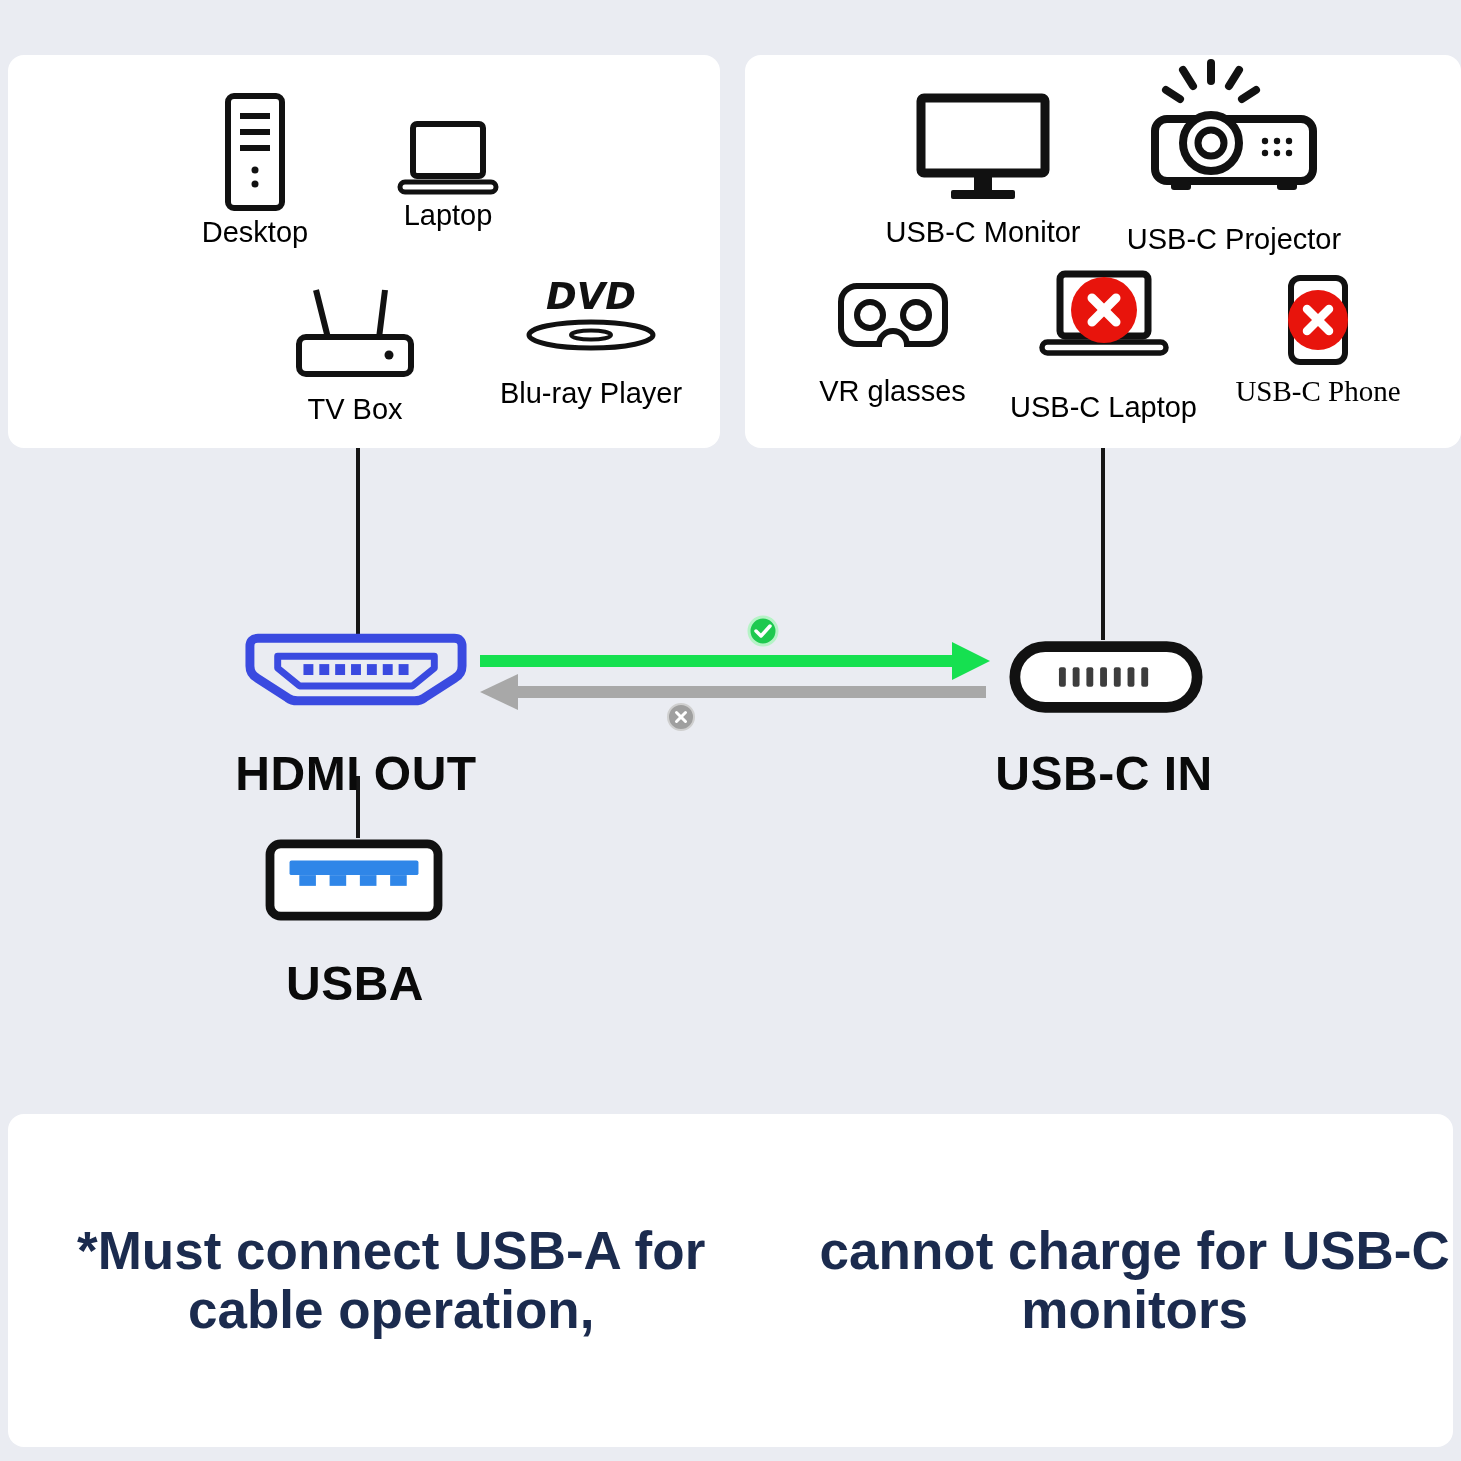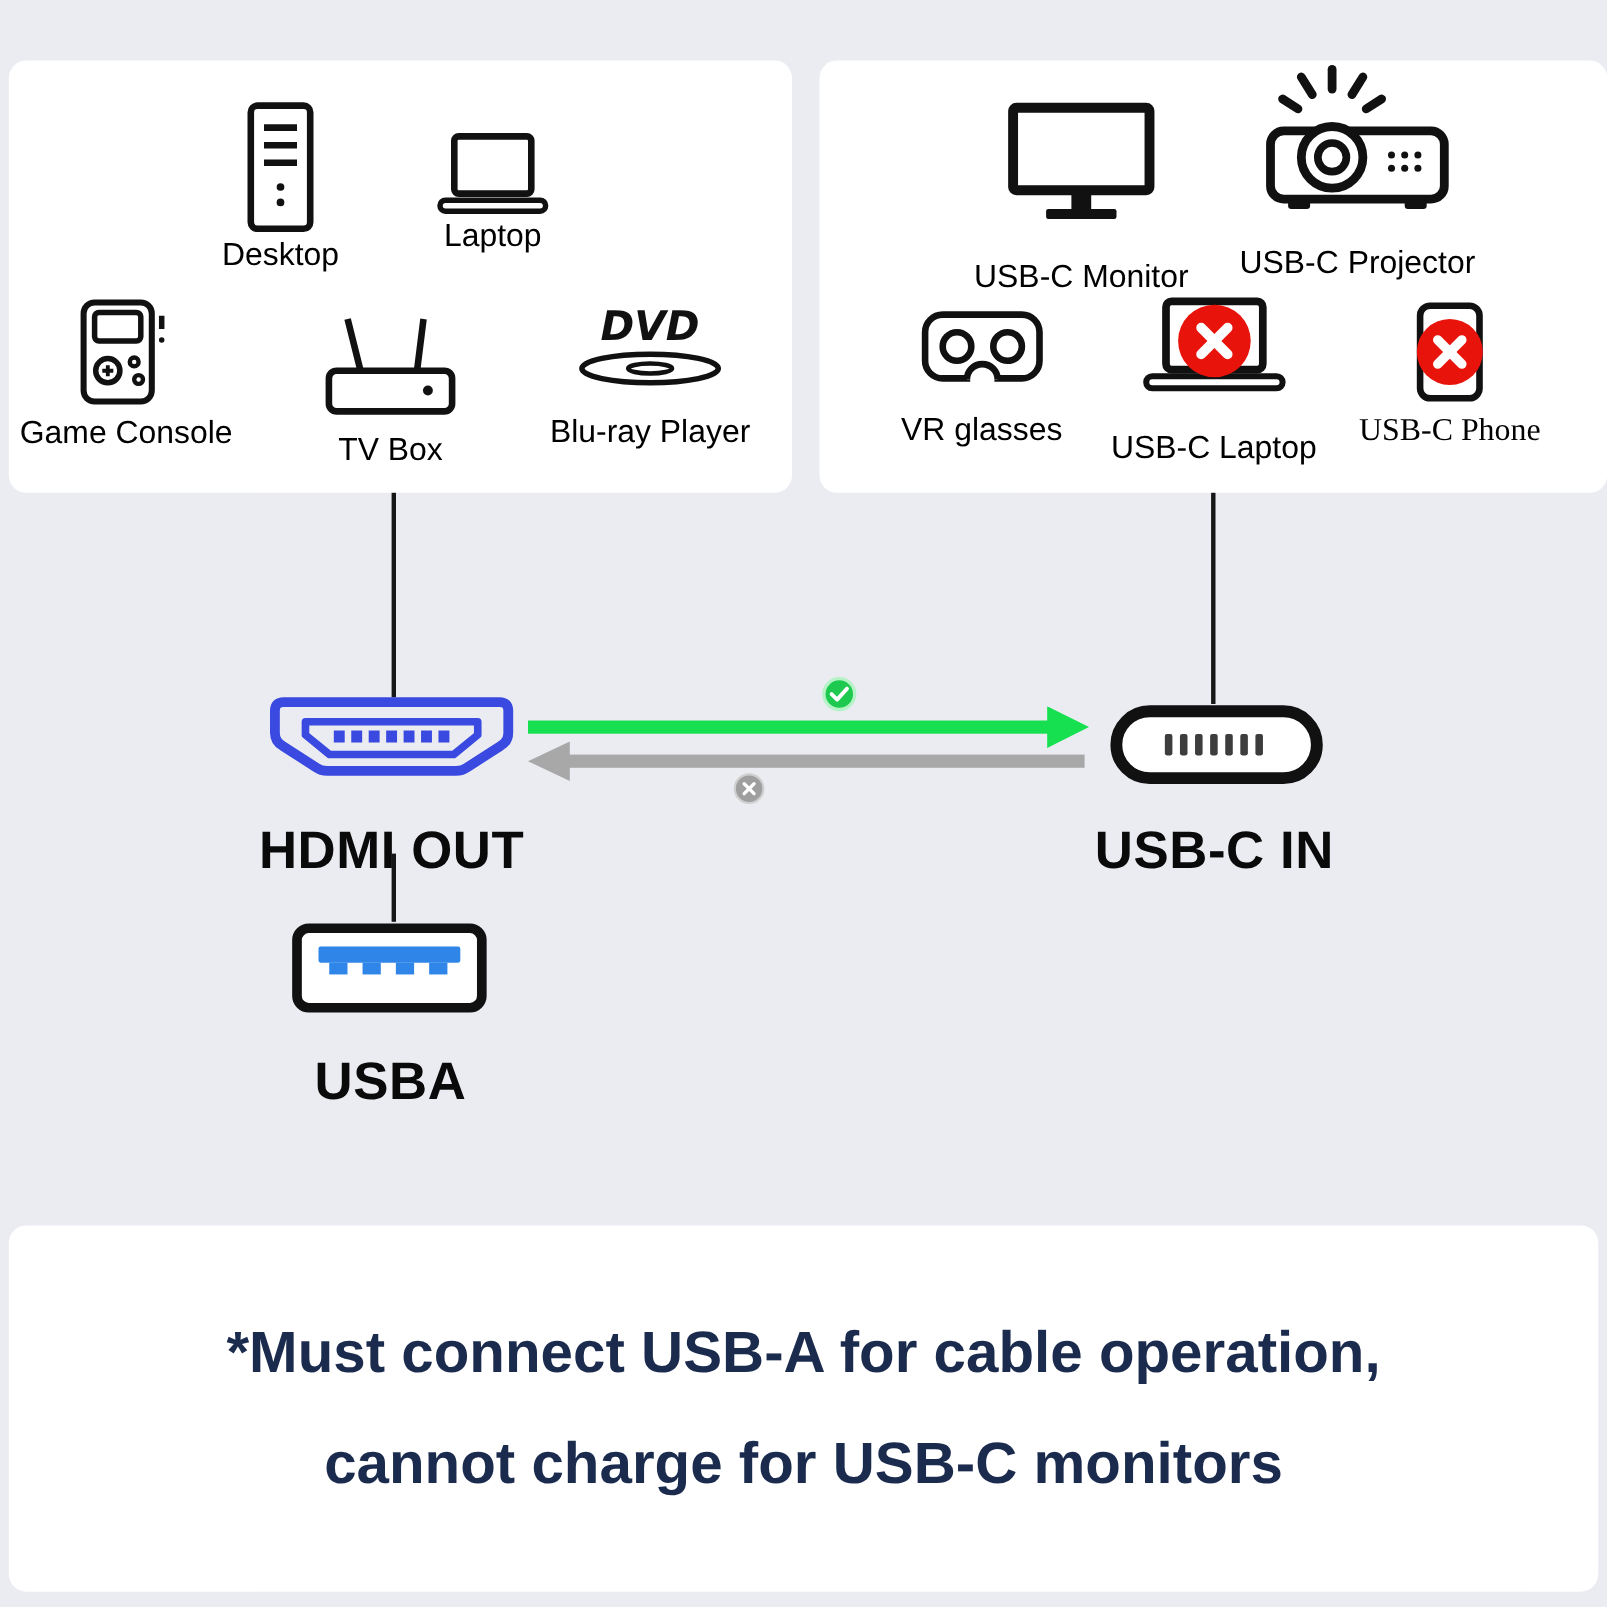--- a/index.html
+++ b/index.html
@@ -13,21 +13,21 @@
   .card{position:absolute;background:#ffffff;border-radius:16px;}
   #card-sources{left:8px;top:55px;width:712px;height:393px;}
   #card-displays{left:745px;top:55px;width:716px;height:393px;}
   #card-footnote{left:8px;top:1114px;width:1445px;height:333px;}
   .device{position:absolute;text-align:center;}
   .device svg{display:inline-block;vertical-align:top;}
   .dev-label{font-size:29px;color:#000000;line-height:1.15;white-space:nowrap;}
   .vline{position:absolute;width:4px;background:#161616;}
   .conn-label{position:absolute;width:420px;text-align:center;font-size:48px;font-weight:bold;color:#0a0a0a;letter-spacing:0.5px;margin-top:30px;}
   .abs{position:absolute;}
-  .foot{display:flex;flex-direction:column;align-items:center;justify-content:center;height:100%;gap:42px;}
+  .foot{display:flex;flex-direction:row;align-items:center;justify-content:center;height:100%;gap:42px;}
   .foot div{font-size:53px;font-weight:bold;color:#1b2b4e;line-height:1.1;text-align:center;}
 </style>
 </head>
 <body>
 
 <div class="canvas">
 
   <div class="card" id="card-sources">
 
     <div class="device" style="left:167px;top:37px;width:160px;">
@@ -43,34 +43,20 @@
     </div>
 
     <div class="device" style="left:360px;top:64px;width:160px;">
       <svg width="104" height="78" viewBox="0 0 104 78">
         <rect x="17" y="5" width="70" height="52" rx="4" fill="none" stroke="#111" stroke-width="6"></rect>
         <rect x="4" y="63" width="96" height="10" rx="5" fill="none" stroke="#111" stroke-width="5"></rect>
       </svg>
       <div class="dev-label" style="margin-top:2px;">Laptop</div>
     </div>
 
-    <div class="device" style="left:10px;top:216px;width:190px;">
-      <svg width="82" height="98" viewBox="0 0 82 98">
-        <rect x="4" y="4" width="62" height="90" rx="10" fill="none" stroke="#111" stroke-width="5.5"></rect>
-        <rect x="14" y="13" width="42" height="26" rx="4" fill="none" stroke="#111" stroke-width="5"></rect>
-        <circle cx="26" cy="66" r="11" fill="none" stroke="#111" stroke-width="5"></circle>
-        <line x1="26" y1="61" x2="26" y2="71" stroke="#111" stroke-width="3.5"></line>
-        <line x1="21" y1="66" x2="31" y2="66" stroke="#111" stroke-width="3.5"></line>
-        <circle cx="50" cy="58" r="4" fill="none" stroke="#111" stroke-width="4"></circle>
-        <circle cx="54" cy="74" r="4" fill="none" stroke="#111" stroke-width="4"></circle>
-        <line x1="75" y1="16" x2="75" y2="28" stroke="#111" stroke-width="5"></line>
-        <circle cx="75" cy="38" r="2.5" fill="#111"></circle>
-      </svg>
-      <div class="dev-label" style="margin-top:9px;">Game Console</div>
-    </div>
 
     <div class="device" style="left:262px;top:229px;width:170px;">
       <svg width="120" height="96" viewBox="0 0 120 96">
         <line x1="33" y1="54" x2="21" y2="6" stroke="#111" stroke-width="6"></line>
         <line x1="84" y1="54" x2="90" y2="6" stroke="#111" stroke-width="6"></line>
         <rect x="4" y="53" width="112" height="37" rx="7" fill="none" stroke="#111" stroke-width="6"></rect>
         <circle cx="94" cy="71" r="4.5" fill="#111"></circle>
       </svg>
       <div class="dev-label" style="margin-top:13px;">TV Box</div>
     </div>
@@ -86,21 +72,21 @@
   </div>
 
   <div class="card" id="card-displays">
 
     <div class="device" style="left:128px;top:37px;width:220px;">
       <svg width="136" height="112" viewBox="0 0 136 112">
         <rect x="6" y="6" width="124" height="75" rx="3" fill="none" stroke="#111" stroke-width="9"></rect>
         <rect x="59" y="81" width="18" height="17" fill="#111"></rect>
         <rect x="36" y="98" width="64" height="9" rx="2" fill="#111"></rect>
       </svg>
-      <div class="dev-label" style="margin-top:32px;">USB-C Monitor</div>
+      <div class="dev-label" style="margin-top:12px;">USB-C Monitor</div>
     </div>
 
     <div class="device" style="left:364px;top:2px;width:250px;">
       <svg width="170" height="148" viewBox="0 0 170 148">
         <line x1="62" y1="6" x2="62" y2="24" stroke="#111" stroke-width="8" stroke-linecap="round"></line>
         <line x1="34" y1="13" x2="44" y2="29" stroke="#111" stroke-width="8" stroke-linecap="round"></line>
         <line x1="90" y1="13" x2="80" y2="29" stroke="#111" stroke-width="8" stroke-linecap="round"></line>
         <line x1="17" y1="33" x2="31" y2="42" stroke="#111" stroke-width="8" stroke-linecap="round"></line>
         <line x1="107" y1="33" x2="93" y2="42" stroke="#111" stroke-width="8" stroke-linecap="round"></line>
         <rect x="6" y="62" width="158" height="62" rx="12" fill="none" stroke="#111" stroke-width="8"></rect>

